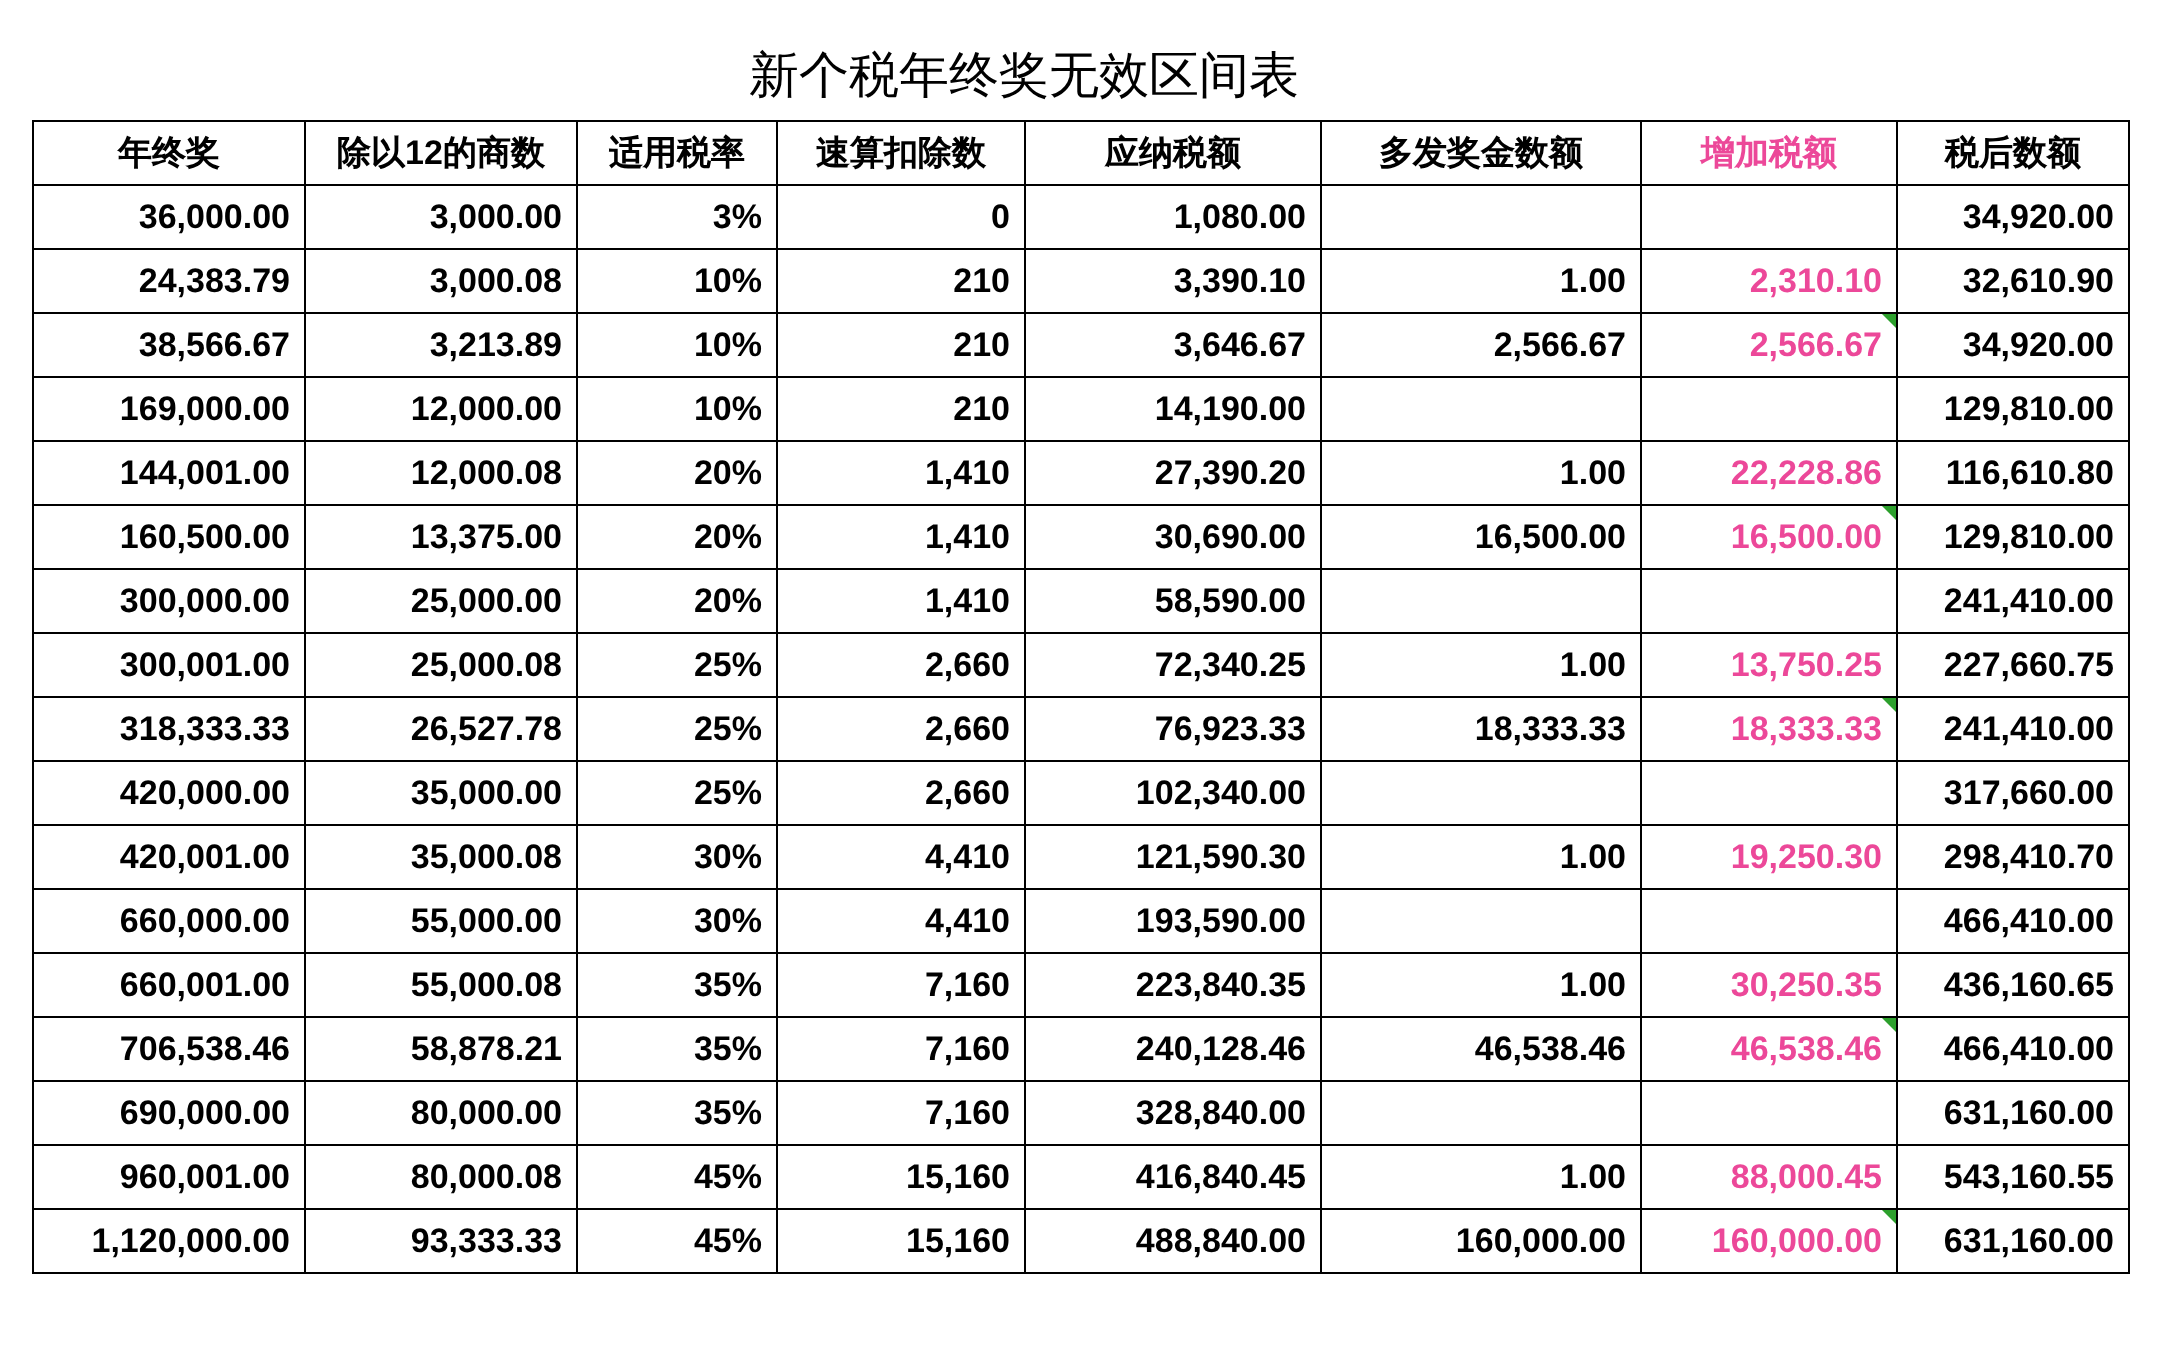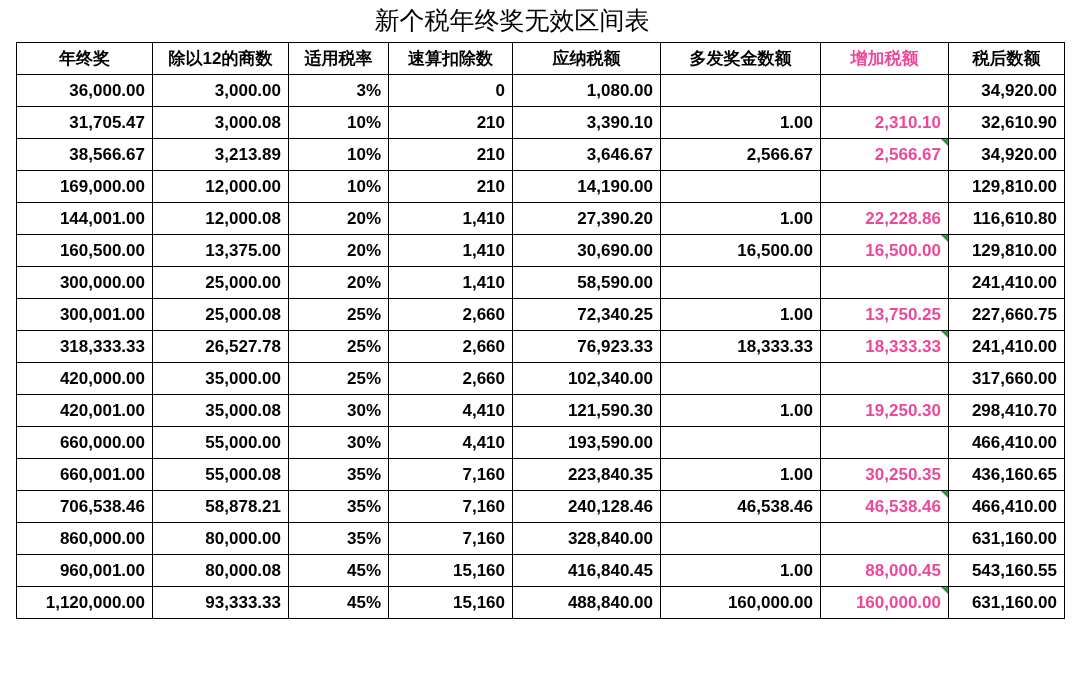--- a/index.html
+++ b/index.html
@@ -10,21 +10,21 @@
   body {
     width: 1080px;
     height: 682px;
     font-family: "Liberation Sans", sans-serif;
     color: #000000;
     overflow: hidden;
   }
   .sheet {
     width: 1024px;
     box-sizing: border-box;
-    padding: 0 16px;
+    padding: 18px 16px;
   }
   .title {
     text-align: center;
     font-family: "Liberation Serif", serif;
     font-size: 25px;
     line-height: 38px;
     padding-top: 2px;
     padding-bottom: 2px;
     white-space: nowrap;
   }
@@ -110,21 +110,21 @@
           <td>36,000.00</td>
           <td>3,000.00</td>
           <td>3%</td>
           <td>0</td>
           <td>1,080.00</td>
           <td></td>
           <td></td>
           <td>34,920.00</td>
         </tr>
         <tr>
-          <td>31,705.47</td>
+          <td>24,383.79</td>
           <td>3,000.08</td>
           <td>10%</td>
           <td>210</td>
           <td>3,390.10</td>
           <td>1.00</td>
           <td class="red">2,310.10</td>
           <td>32,610.90</td>
         </tr>
         <tr>
           <td>38,566.67</td>
@@ -240,21 +240,21 @@
           <td>706,538.46</td>
           <td>58,878.21</td>
           <td>35%</td>
           <td>7,160</td>
           <td>240,128.46</td>
           <td>46,538.46</td>
           <td class="red mark">46,538.46</td>
           <td>466,410.00</td>
         </tr>
         <tr>
-          <td>860,000.00</td>
+          <td>690,000.00</td>
           <td>80,000.00</td>
           <td>35%</td>
           <td>7,160</td>
           <td>328,840.00</td>
           <td></td>
           <td></td>
           <td>631,160.00</td>
         </tr>
         <tr>
           <td>960,001.00</td>

